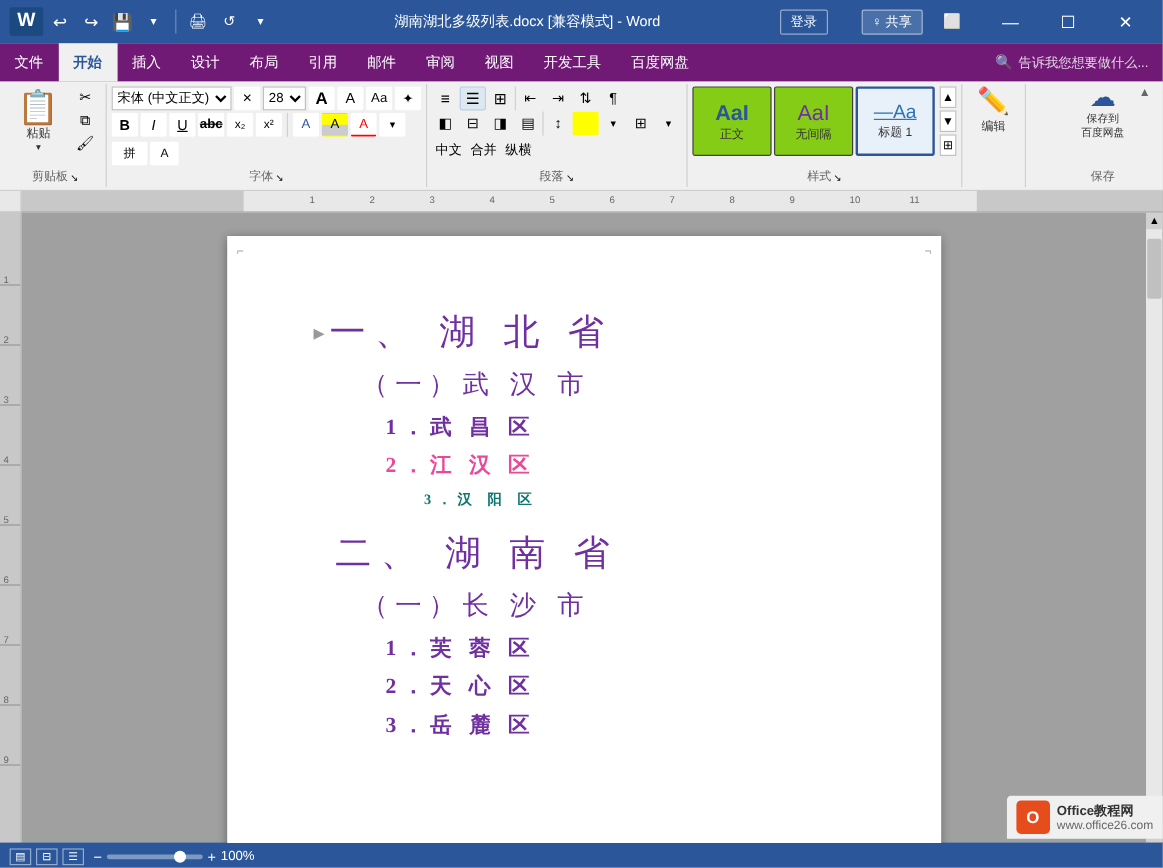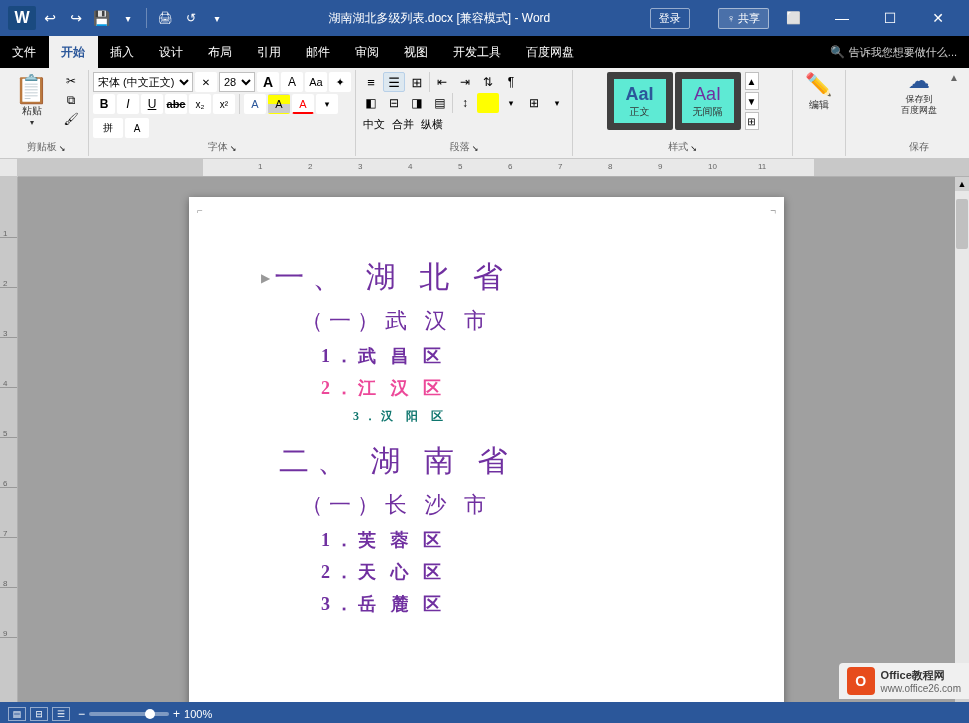--- a/index.html
+++ b/index.html
@@ -22,21 +22,21 @@
     .title-btn {
       width: 46px; height: 36px;
       display: flex; align-items: center; justify-content: center;
       cursor: pointer; font-size: 14px; color: white;
     }
     .quick-access { display: flex; align-items: center; gap: 2px; }
     .qa-btn { width: 24px; height: 24px; display: flex; align-items: center; justify-content: center; cursor: pointer; color: white; font-size: 14px; border-radius: 2px; }
 
     
     .ribbon { background: #f0f0f0; border-bottom: 1px solid #c8c8c8; }
-    .ribbon-tabs { background: #000000; display: flex; height: 32px; }
+    .ribbon-tabs { background: #701a75; display: flex; height: 32px; }
     .ribbon-tab {
       padding: 0 12px;
       height: 32px;
       line-height: 32px;
       font-size: 12px;
       color: white;
       cursor: pointer;
       border-right: 1px solid transparent;
     }
     .ribbon-tab.active { background: #f0f0f0; color: #2b579a; font-weight: bold; }
@@ -56,21 +56,21 @@
     .font-btn { width: 22px; height: 20px; border: 1px solid transparent; border-radius: 2px; display: flex; align-items: center; justify-content: center; cursor: pointer; font-size: 12px; background: white; }
     .bold { font-weight: bold; }
     .italic { font-style: italic; }
     .underline { text-decoration: underline; }
     .para-row { display: flex; align-items: center; gap: 1px; }
     .para-btn { width: 22px; height: 20px; border: 1px solid transparent; border-radius: 2px; display: flex; align-items: center; justify-content: center; cursor: pointer; font-size: 12px; }
     .para-btn.active { background: #dde8f0; border-color: #b8d0e8; }
 
     
     .styles-group { display: flex; flex-direction: row; align-items: center; gap: 2px; }
-    .style-card { display: flex; flex-direction: column; align-items: center; justify-content: center; width: 66px; height: 58px; border: 7px solid #404040; background: #5eead4; cursor: pointer; border-radius: 2px; padding: 2px; }
+    .style-card { display: flex; flex-direction: column; align-items: center; justify-content: center; width: 66px; height: 58px; border: 1px solid #404040; background: #84cc16; cursor: pointer; border-radius: 2px; padding: 2px; }
     .style-card.active { border: 2px solid #2b579a; background: #e8f0fa; }
     .style-preview { font-size: 18px; font-weight: bold; color: #2b579a; }
     .style-preview-2 { font-size: 18px; color: #7030a0; }
     .style-preview-3 { font-size: 16px; color: #2e74b5; text-decoration: underline; }
     .style-label { font-size: 10px; color: #333; }
     .styles-scroll { display: flex; flex-direction: column; gap: 2px; margin-left: 2px; }
     .styles-scroll-btn { width: 14px; height: 18px; border: 1px solid #c0c0c0; background: white; cursor: pointer; display: flex; align-items: center; justify-content: center; font-size: 10px; }
     .editing-btn { display: flex; flex-direction: column; align-items: center; justify-content: center; width: 44px; height: 40px; cursor: pointer; border: 1px solid transparent; border-radius: 2px; }
     .editing-icon { font-size: 22px; color: #2b579a; }
     .editing-label { font-size: 10px; color: #333; }
@@ -260,20 +260,24 @@
       <div class="ribbon-group-content">
         <div class="styles-group">
           <div class="style-card">
             <div class="style-preview">AaI</div>
             <div class="style-label">正文</div>
           </div>
           <div class="style-card">
             <div class="style-preview-2">AaI</div>
             <div class="style-label">无间隔</div>
           </div>
+          <div class="style-card active">
+            <div class="style-preview-3">—Aa</div>
+            <div class="style-label">标题 1</div>
+          </div>
           <div class="styles-scroll">
             <div class="styles-scroll-btn">▲</div>
             <div class="styles-scroll-btn">▼</div>
             <div class="styles-scroll-btn">⊞</div>
           </div>
         </div>
       </div>
       <div class="ribbon-group-label-row">
         <span class="ribbon-group-label">样式</span>
         <span class="group-expand">↘</span>

